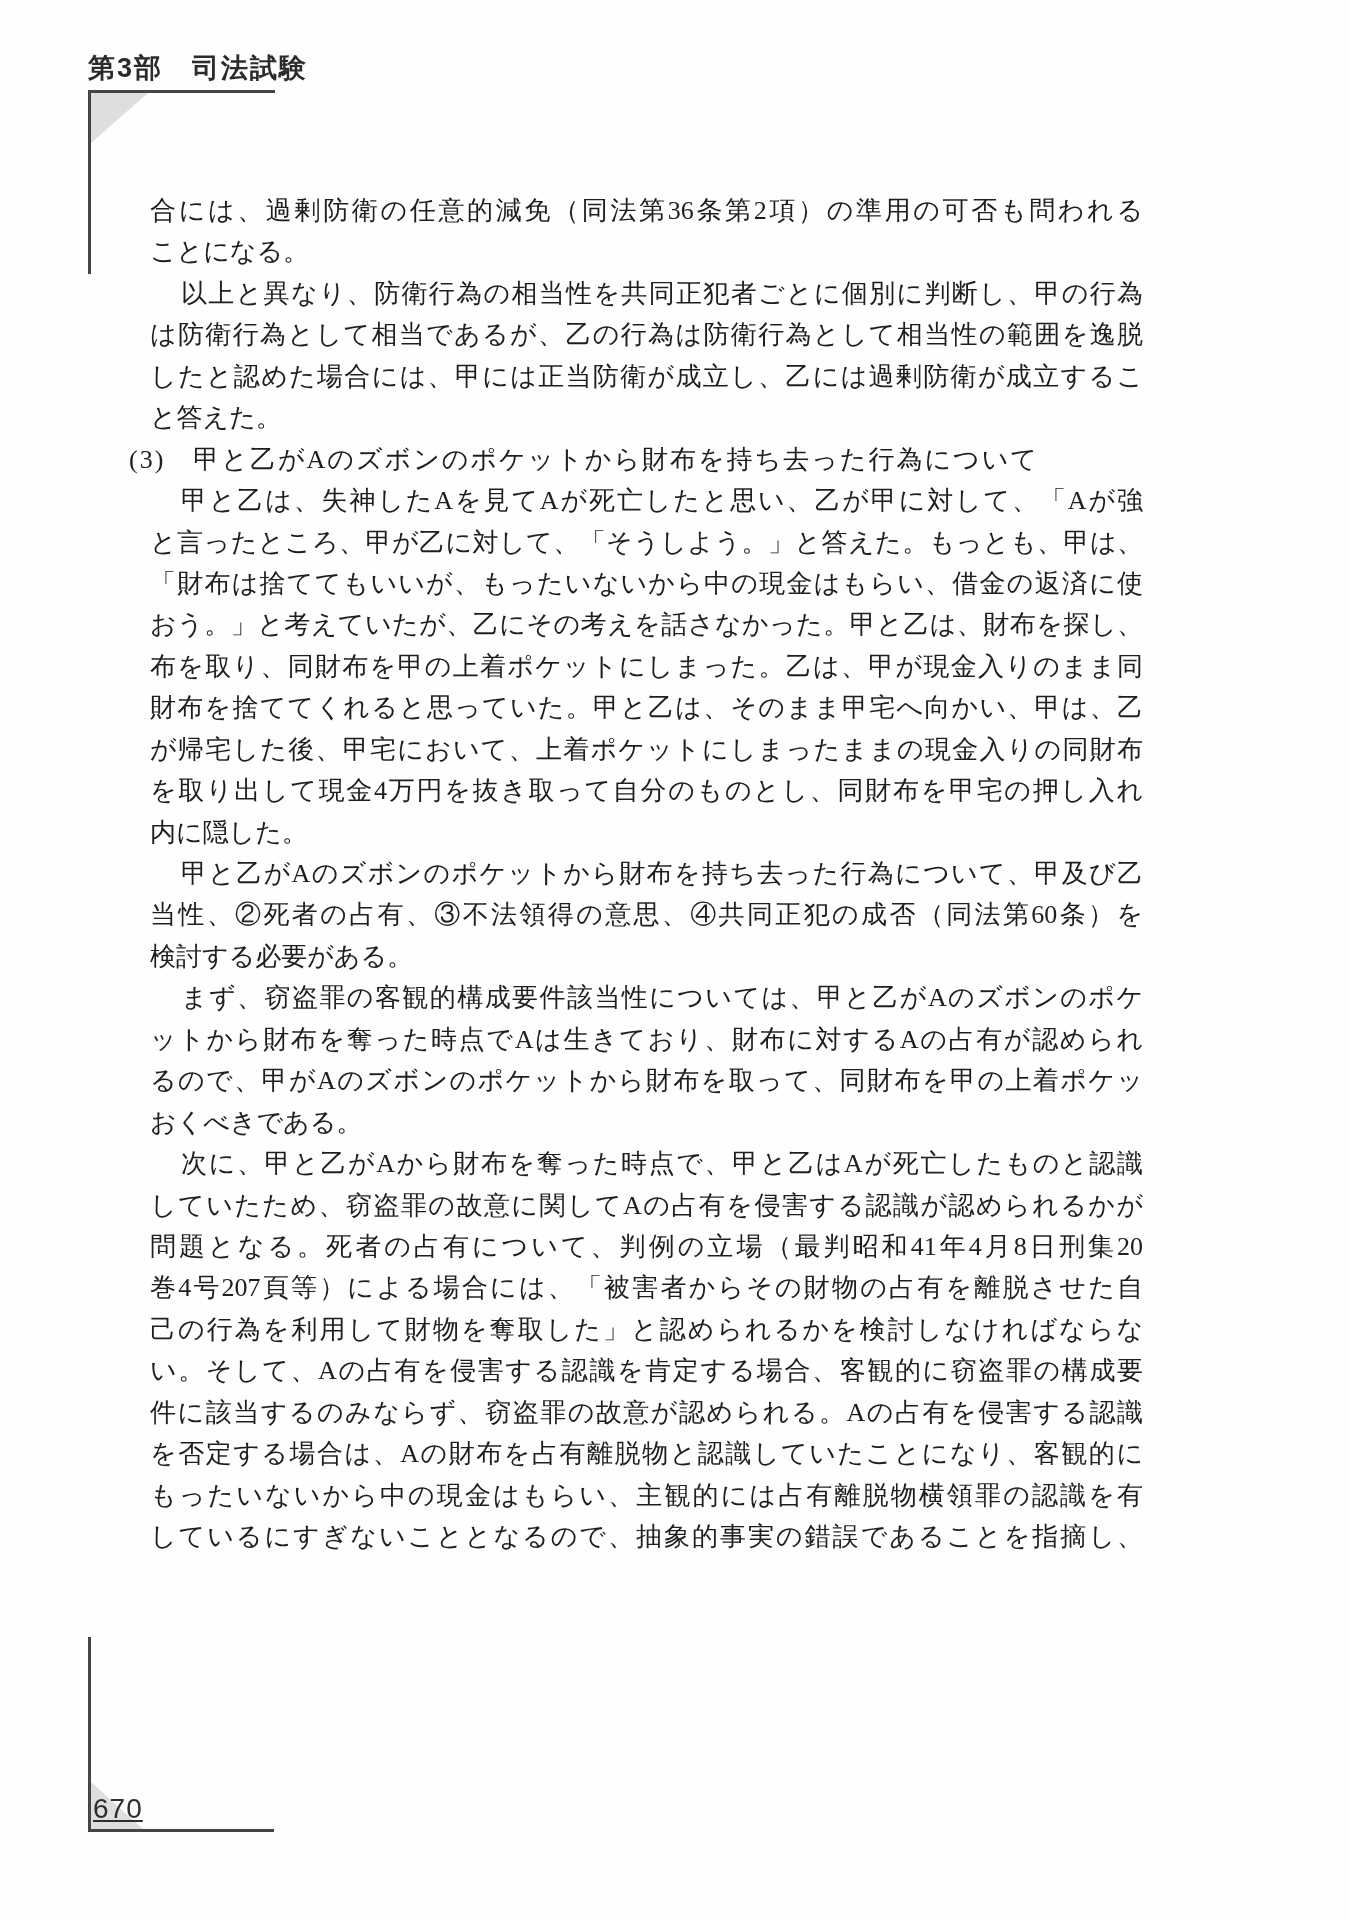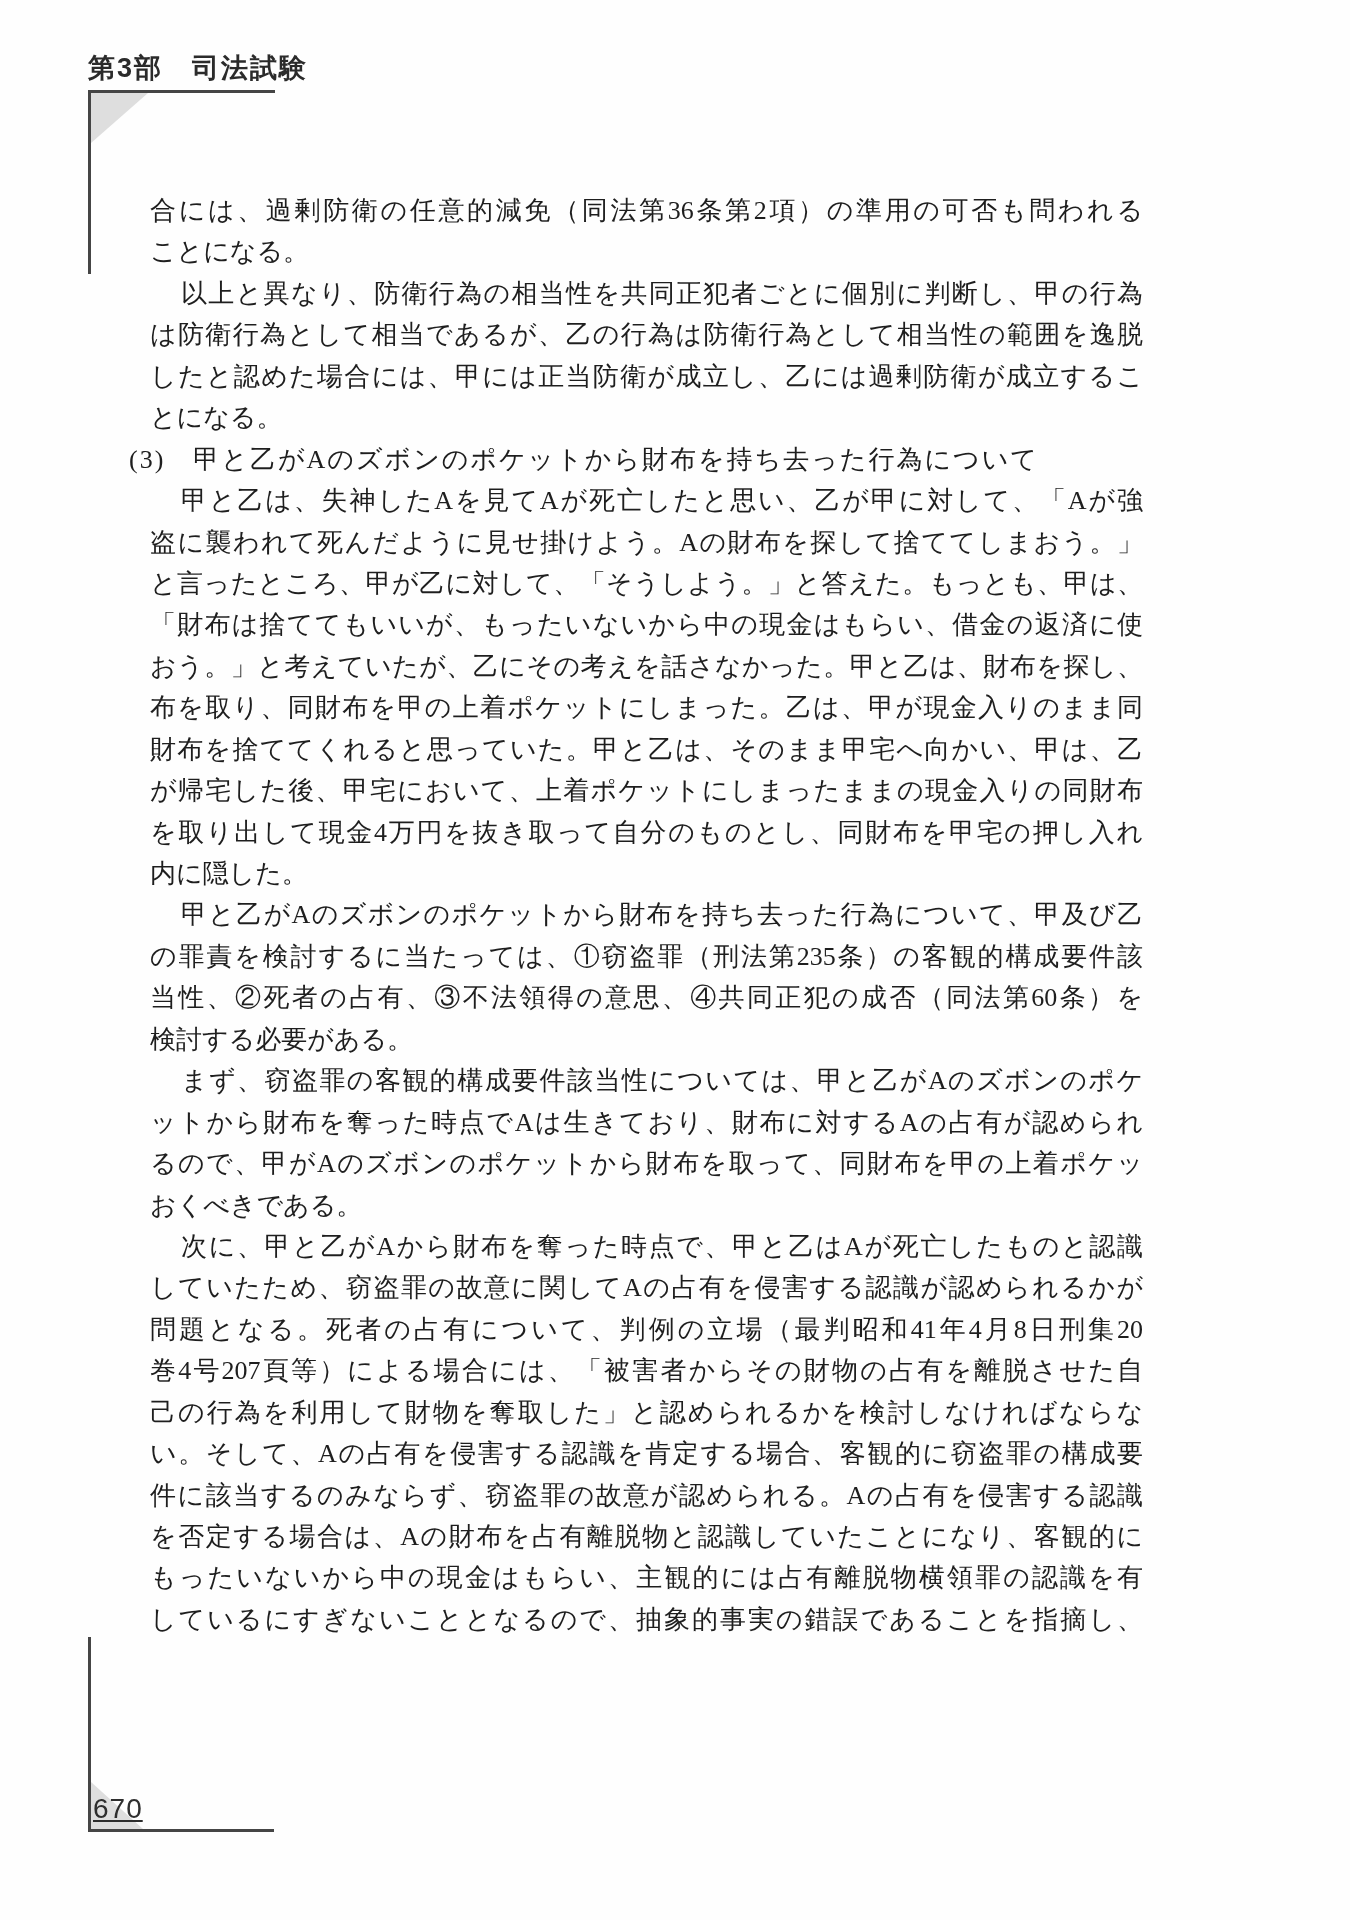--- a/index.html
+++ b/index.html
@@ -63,34 +63,32 @@
   <div class="top-rule"></div>
   <div class="top-vrule"></div>
   <div class="top-triangle"></div>
 
   <div class="body-text">
       <div class="line full">合には、過剰防衛の任意的減免（同法第36条第2項）の準用の可否も問われる</div>
       <div class="line end">ことになる。</div>
       <div class="line full indent">以上と異なり、防衛行為の相当性を共同正犯者ごとに個別に判断し、甲の行為</div>
       <div class="line full">は防衛行為として相当であるが、乙の行為は防衛行為として相当性の範囲を逸脱</div>
       <div class="line full">したと認めた場合には、甲には正当防衛が成立し、乙には過剰防衛が成立するこ</div>
-      <div class="line end">とになる。</div>
+      <div class="line end">と答えた。</div>
       <div class="line heading">(3)　甲と乙がAのズボンのポケットから財布を持ち去った行為について</div>
       <div class="line full indent">甲と乙は、失神したAを見てAが死亡したと思い、乙が甲に対して、「Aが強</div>
-      <div class="line full">盗に襲われて死んだように見せ掛けよう。Aの財布を探して捨ててしまおう。」</div>
       <div class="line full">と言ったところ、甲が乙に対して、「そうしよう。」と答えた。もっとも、甲は、</div>
       <div class="line full">「財布は捨ててもいいが、もったいないから中の現金はもらい、借金の返済に使</div>
       <div class="line full">おう。」と考えていたが、乙にその考えを話さなかった。甲と乙は、財布を探し、</div>
       <div class="line full">布を取り、同財布を甲の上着ポケットにしまった。乙は、甲が現金入りのまま同</div>
       <div class="line full">財布を捨ててくれると思っていた。甲と乙は、そのまま甲宅へ向かい、甲は、乙</div>
       <div class="line full">が帰宅した後、甲宅において、上着ポケットにしまったままの現金入りの同財布</div>
       <div class="line full">を取り出して現金4万円を抜き取って自分のものとし、同財布を甲宅の押し入れ</div>
       <div class="line end">内に隠した。</div>
       <div class="line full indent">甲と乙がAのズボンのポケットから財布を持ち去った行為について、甲及び乙</div>
-      <div class="line full">の罪責を検討するに当たっては、①窃盗罪（刑法第235条）の客観的構成要件該</div>
       <div class="line full">当性、②死者の占有、③不法領得の意思、④共同正犯の成否（同法第60条）を</div>
       <div class="line end">検討する必要がある。</div>
       <div class="line full indent">まず、窃盗罪の客観的構成要件該当性については、甲と乙がAのズボンのポケ</div>
       <div class="line full">ットから財布を奪った時点でAは生きており、財布に対するAの占有が認められ</div>
       <div class="line full">るので、甲がAのズボンのポケットから財布を取って、同財布を甲の上着ポケッ</div>
       <div class="line end">おくべきである。</div>
       <div class="line full indent">次に、甲と乙がAから財布を奪った時点で、甲と乙はAが死亡したものと認識</div>
       <div class="line full">していたため、窃盗罪の故意に関してAの占有を侵害する認識が認められるかが</div>
       <div class="line full">問題となる。死者の占有について、判例の立場（最判昭和41年4月8日刑集20</div>
       <div class="line full">巻4号207頁等）による場合には、「被害者からその財物の占有を離脱させた自</div>

